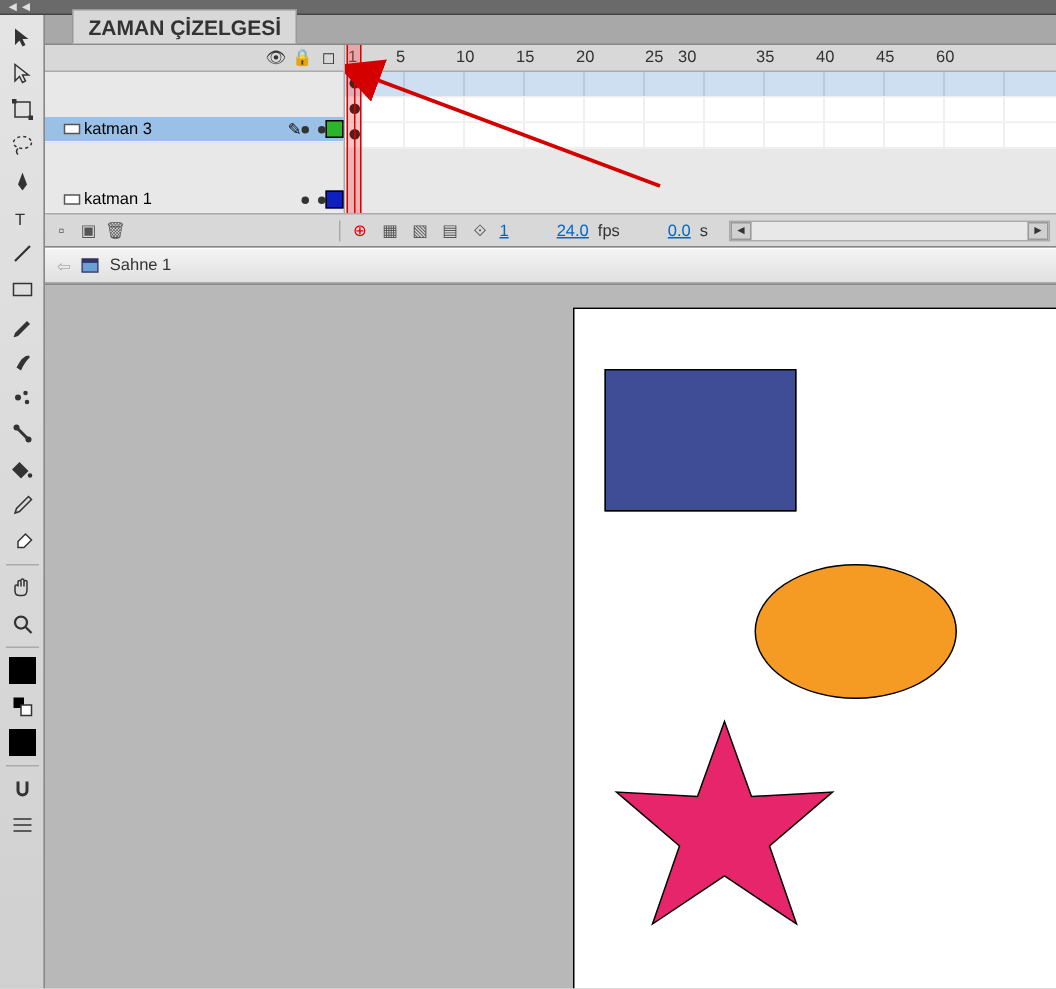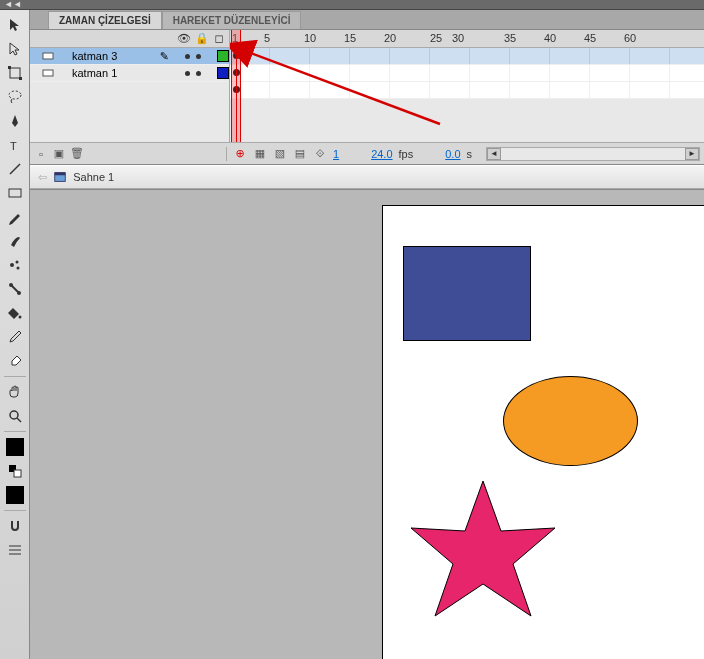--- a/index.html
+++ b/index.html
@@ -9,30 +9,30 @@
 
 .toolbar { position: absolute; left: 0; top: 10px; width: 30px; height: 649px; background: linear-gradient(#e4e4e4,#d0d0d0); border-right: 1px solid #888; display: flex; flex-direction: column; align-items: center; padding-top: 4px; gap: 2px; }
 .tool { width: 22px; height: 22px; display: flex; align-items: center; justify-content: center; border: 1px solid transparent; color: #333; }
 .tool svg { width: 16px; height: 16px; }
 .tool-sep { width: 22px; height: 1px; background: #aaa; margin: 2px 0; }
 .swatch { width: 18px; height: 18px; border: 1px solid #000; margin: 2px 0; }
 
 .main { position: absolute; left: 30px; top: 10px; right: 0; bottom: 0; display: flex; flex-direction: column; }
 
 .panel-tabs { height: 20px; background: #a8a8a8; display: flex; align-items: flex-end; padding-left: 18px; gap: 0; border-bottom: 1px solid #888; }
-.panel-tab { padding: 3px 10px; font-size: 10px; font-weight: bold; color: #555; background: #b8b8b8; border: 1px solid #999; border-bottom: none; }
+.panel-tab { padding: 3px 10px; font-size: 14px; font-weight: bold; color: #555; background: #b8b8b8; border: 1px solid #999; border-bottom: none; }
 .panel-tab.active { background: #d8d8d8; color: #333; }
 
 .timeline-panel { background: #d8d8d8; border-bottom: 1px solid #888; height: 135px; display: flex; flex-direction: column; position: relative; }
 
 .timeline-body { flex: 1; display: flex; background: #fff; }
 .layer-col { width: 200px; border-right: 1px solid #aaa; background: #e8e8e8; display: flex; flex-direction: column; }
 .layer-header { height: 18px; background: #d8d8d8; border-bottom: 1px solid #aaa; display: flex; align-items: center; justify-content: flex-end; padding-right: 4px; gap: 6px; }
 .layer-header span { width: 12px; text-align: center; color: #333; }
-.layer-row { height: 17px; display: flex; align-items: center; padding-left: 12px; border-bottom: 1px solid #eee; gap: 16px; }
+.layer-row { height: 17px; display: flex; align-items: center; padding-left: 12px; border-bottom: 1px solid #eee; gap: 0; margin-top: 30px; }
 .layer-row.selected { background: #9bc0e8; }
 .layer-icon { width: 12px; height: 12px; }
 .layer-name { flex: 1; padding-left: 2px; }
 .layer-dots { display: flex; gap: 6px; align-items: center; }
 .dot { width: 5px; height: 5px; border-radius: 50%; background: #333; }
 .layer-color { width: 12px; height: 12px; border: 1px solid #000; }
 
 .frames-col { flex: 1; display: flex; flex-direction: column; background: #fff; position: relative; overflow: hidden; }
 .ruler { height: 18px; background: #d8d8d8; border-bottom: 1px solid #aaa; position: relative; font-size: 9px; color: #333; }
 .ruler-tick { position: absolute; top: 2px; }
@@ -191,21 +191,20 @@
         <line x1="2" y1="8" x2="14" y2="8" stroke="#333"></line>
         <line x1="2" y1="12" x2="14" y2="12" stroke="#333"></line>
       </svg>
     </div>
 </div>
 
 <div class="main">
 
   <div class="panel-tabs">
     <div class="panel-tab active">ZAMAN ÇİZELGESİ</div>
-    <div class="panel-tab">HAREKET DÜZENLEYİCİ</div>
   </div>
 
   <div class="timeline-panel">
     <div class="timeline-body">
       <div class="layer-col">
         <div class="layer-header">
           <span>👁</span>
           <span>🔒</span>
           <span>◻</span>
         </div>

